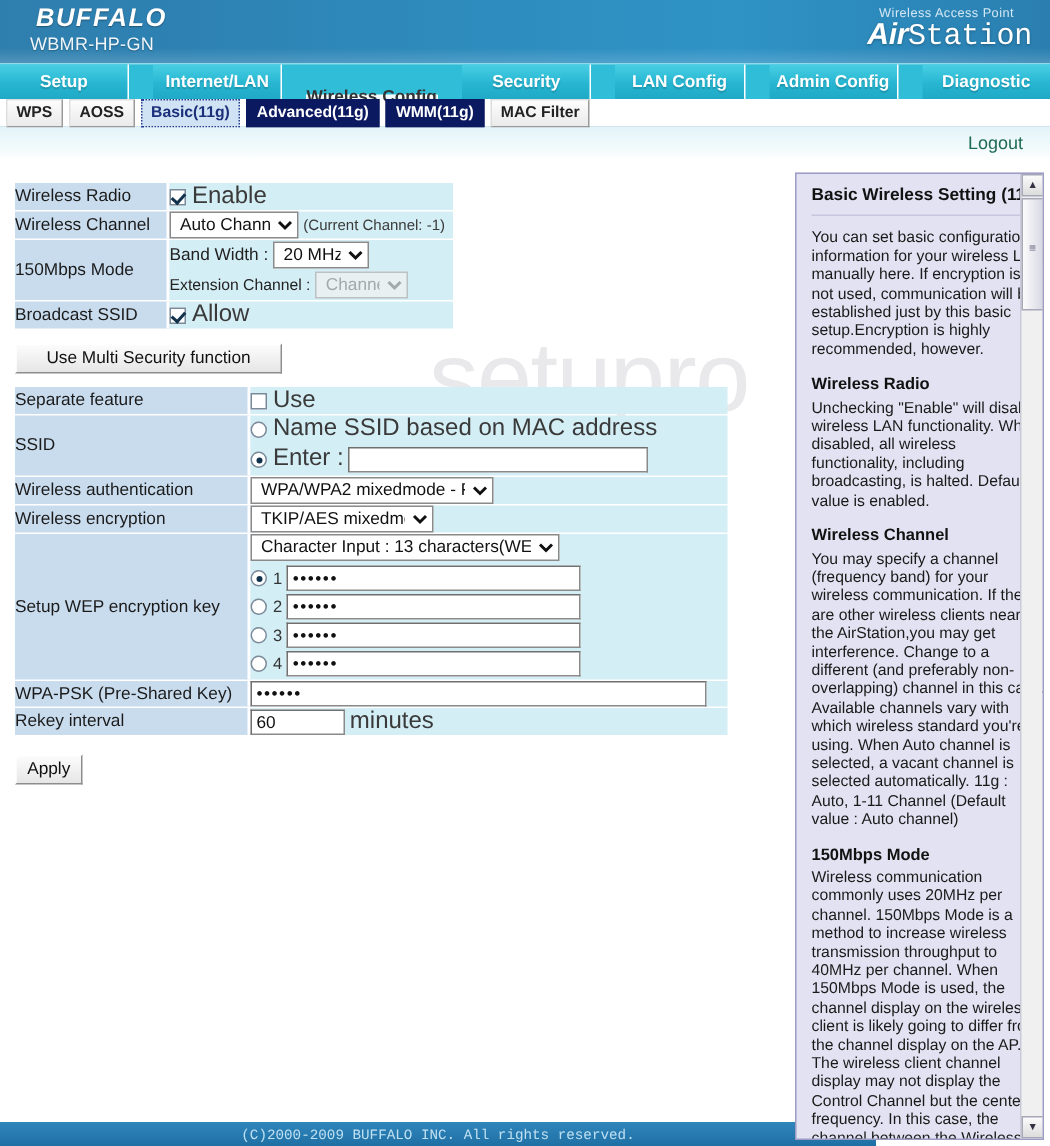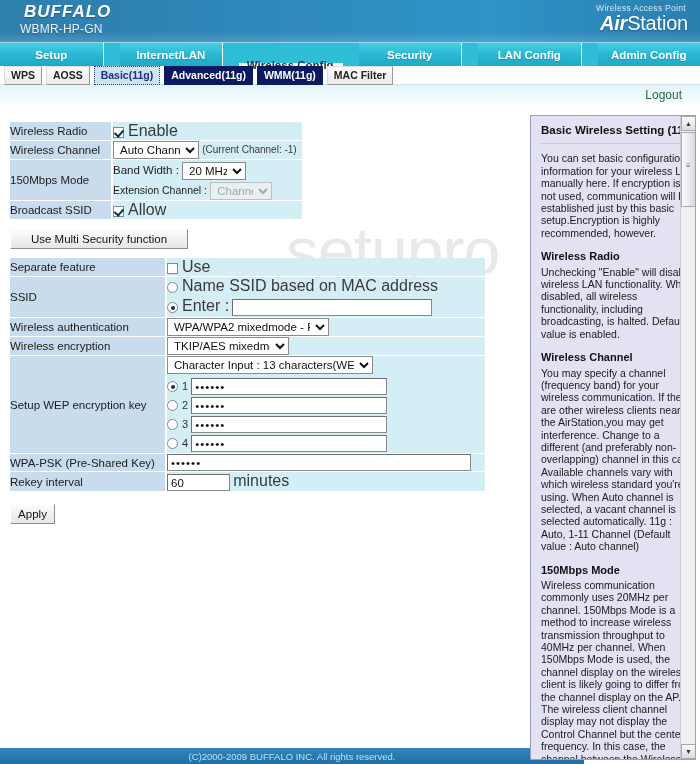--- a/index.html
+++ b/index.html
@@ -37,30 +37,30 @@
     font-family: "Liberation Sans", sans-serif;
     text-shadow: 0 1px 1px rgba(0,0,0,0.35);
   }
   .model {
     position: absolute; left: 20px; top: 22px;
     color: #eef6fb;
     font-size: 12px; letter-spacing: 0.2px;
     text-shadow: 0 1px 1px rgba(0,0,0,0.3);
   }
   .ap-kicker {
-    position: absolute; right: 14px; top: 3px;
+    position: absolute; right: 24px; top: 3px;
     color: #d4e8f4; font-size: 8.5px; letter-spacing: 0.3px;
   }
   .airstation {
     position: absolute; right: 12px; top: 12px;
     color: #ffffff; font-size: 20px; font-weight: bold; font-style: italic;
     letter-spacing: -0.2px;
     text-shadow: 0 1px 2px rgba(0,0,0,0.3);
   }
-  .airstation .thin { font-weight: normal; font-style: normal; }
+  .airstation .thin { font-weight: normal; font-style: normal; font-family: Liberation Mono, monospace; }
 
   
   .tabbar {
     display: flex; height: 24px;
     background: #2fbdd8;
     border-top: 1px solid #8fd9e8;
     gap: 16px;
   }
   .tab {
     flex: 1 1 0;
@@ -315,21 +315,21 @@
     font-size: 8px; color: #6a6a80;
   }
 
   
   .footer {
     position: absolute; left: 0; bottom: 0;
     width: 584px; height: 16px;
     background: linear-gradient(to bottom,#2f86bb,#1f6fa4);
     color: #bfe0f2;
     font-size: 9.5px;
-    display: flex; align-items: center; justify-content: center;
+    display: flex; align-items: center; justify-content: center; font-family: Liberation Mono, monospace;
   }
 </style>
 </head>
 <body>
 
 <div id="page">
 
   <div class="masthead">
     <div class="brand">BUFFALO</div>
     <div class="model">WBMR-HP-GN</div>
@@ -337,20 +337,21 @@
     <div class="airstation"><span>Air</span><span class="thin">Station</span></div>
   </div>
 
   <div class="tabbar" id="tabbar">
       <div class="tab">Setup</div>
       <div class="tab">Internet/LAN</div>
       <div class="tab active">Wireless Config</div>
       <div class="tab">Security</div>
       <div class="tab">LAN Config</div>
       <div class="tab">Admin Config</div>
+      <div class="tab">Diagnostic</div>
     </div>
 
   <div class="subtabbar" id="subtabbar">
       <div class="subtab plain">WPS</div>
       <div class="subtab plain">AOSS</div>
       <div class="subtab current">Basic(11g)</div>
       <div class="subtab dark">Advanced(11g)</div>
       <div class="subtab dark">WMM(11g)</div>
       <div class="subtab plain">MAC Filter</div>
     </div>

